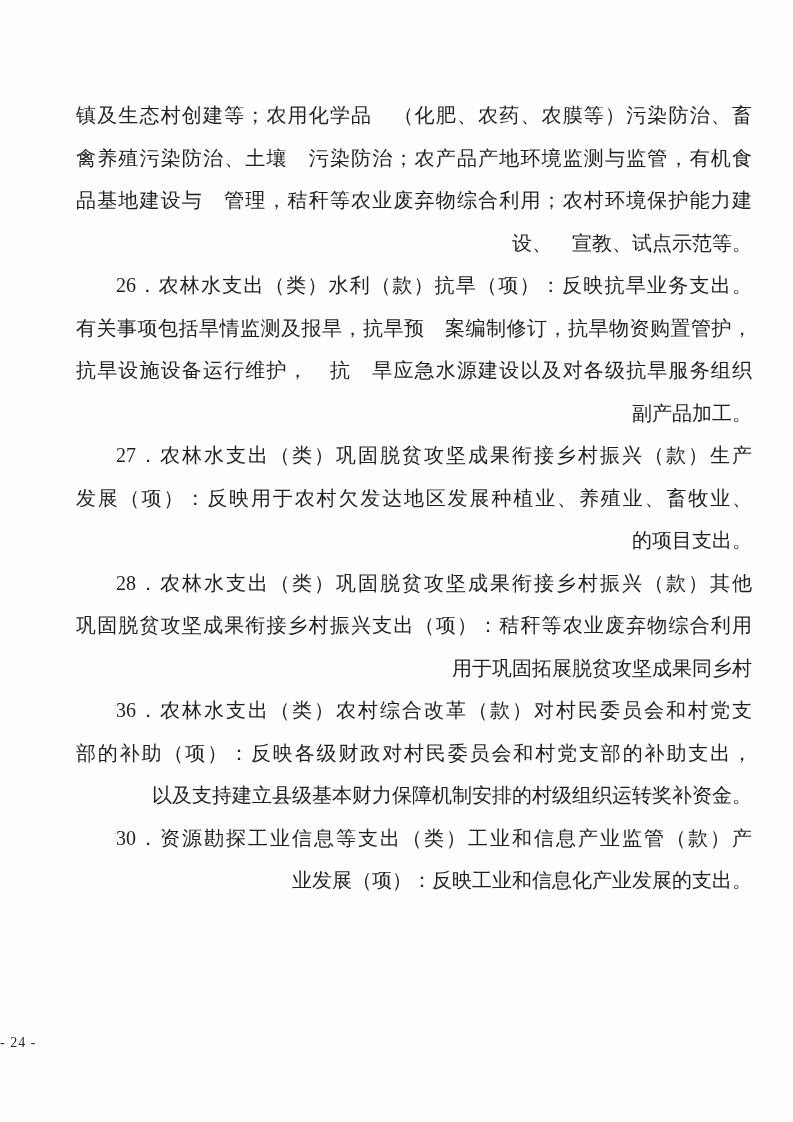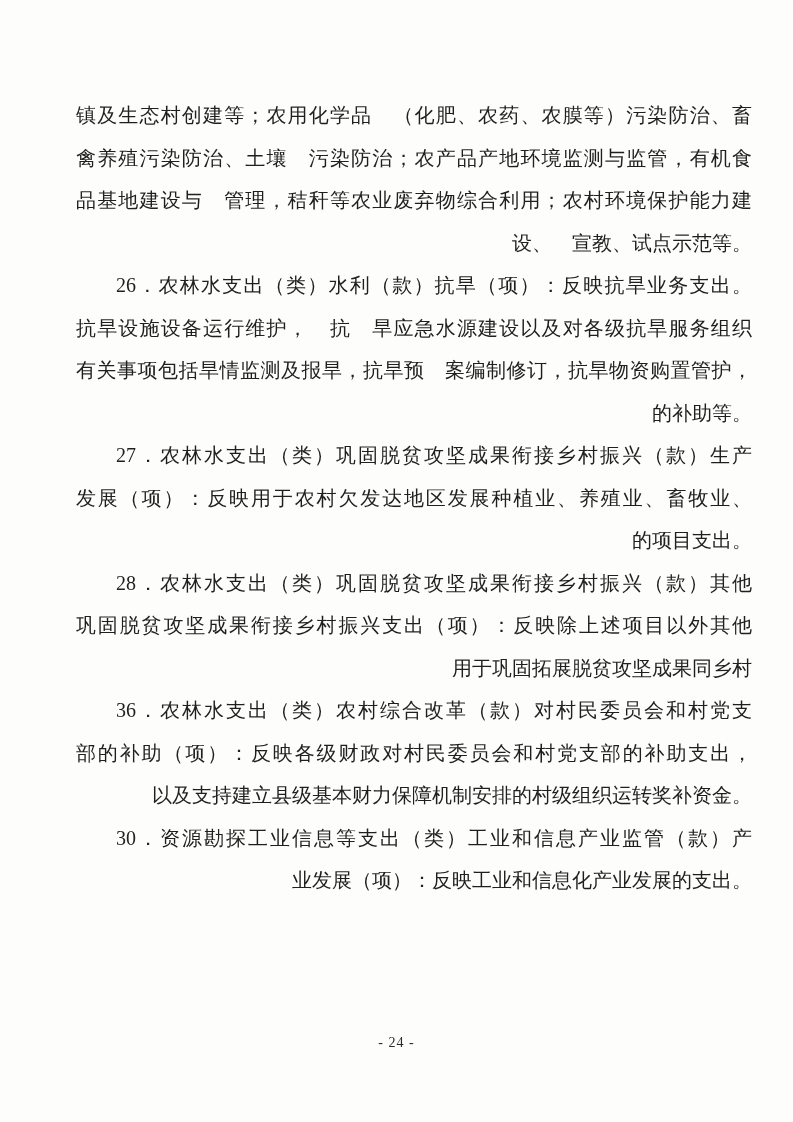--- a/index.html
+++ b/index.html
@@ -33,55 +33,54 @@
   .just {
     text-align: justify;
     text-align-last: justify;
   }
   .ind { text-indent: 2em; }
   .page-footer {
     position: absolute;
     left: 0;
     top: 1035px;
     width: 793px;
-    text-align: center;
     font-size: 14px;
     letter-spacing: 1px;
     color: #2a2a2a;
   }
 </style>
 </head>
 <body>
 
 <div class="page">
   <main class="doc-body">
 
     <section class="para">
       <div class="line just">镇及生态村创建等；农用化学品　（化肥、农药、农膜等）污染防治、畜</div>
       <div class="line just">禽养殖污染防治、土壤　污染防治；农产品产地环境监测与监管，有机食</div>
       <div class="line just">品基地建设与　管理，秸秆等农业废弃物综合利用；农村环境保护能力建</div>
       <div class="line">设、　宣教、试点示范等。</div>
     </section>
 
     <section class="para">
       <div class="line just ind">26．农林水支出（类）水利（款）抗旱（项）：反映抗旱业务支出。</div>
+      <div class="line just">有关事项包括旱情监测及报旱，抗旱预　案编制修订，抗旱物资购置管护，</div>
       <div class="line just">抗旱设施设备运行维护，　抗　旱应急水源建设以及对各级抗旱服务组织</div>
-      <div class="line just">有关事项包括旱情监测及报旱，抗旱预　案编制修订，抗旱物资购置管护，</div>
-      <div class="line">的补助等。</div>
+      <div class="line">副产品加工。</div>
     </section>
 
     <section class="para">
       <div class="line just ind">27．农林水支出（类）巩固脱贫攻坚成果衔接乡村振兴（款）生产</div>
       <div class="line just">发展（项）：反映用于农村欠发达地区发展种植业、养殖业、畜牧业、</div>
       <div class="line">的项目支出。</div>
     </section>
 
     <section class="para">
       <div class="line just ind">28．农林水支出（类）巩固脱贫攻坚成果衔接乡村振兴（款）其他</div>
-      <div class="line just">巩固脱贫攻坚成果衔接乡村振兴支出（项）：反映除上述项目以外其他</div>
+      <div class="line just">巩固脱贫攻坚成果衔接乡村振兴支出（项）：秸秆等农业废弃物综合利用</div>
       <div class="line">用于巩固拓展脱贫攻坚成果同乡村</div>
     </section>
 
     <section class="para">
       <div class="line just ind">36．农林水支出（类）农村综合改革（款）对村民委员会和村党支</div>
       <div class="line just">部的补助（项）：反映各级财政对村民委员会和村党支部的补助支出，</div>
       <div class="line">以及支持建立县级基本财力保障机制安排的村级组织运转奖补资金。</div>
     </section>
 
     <section class="para">

